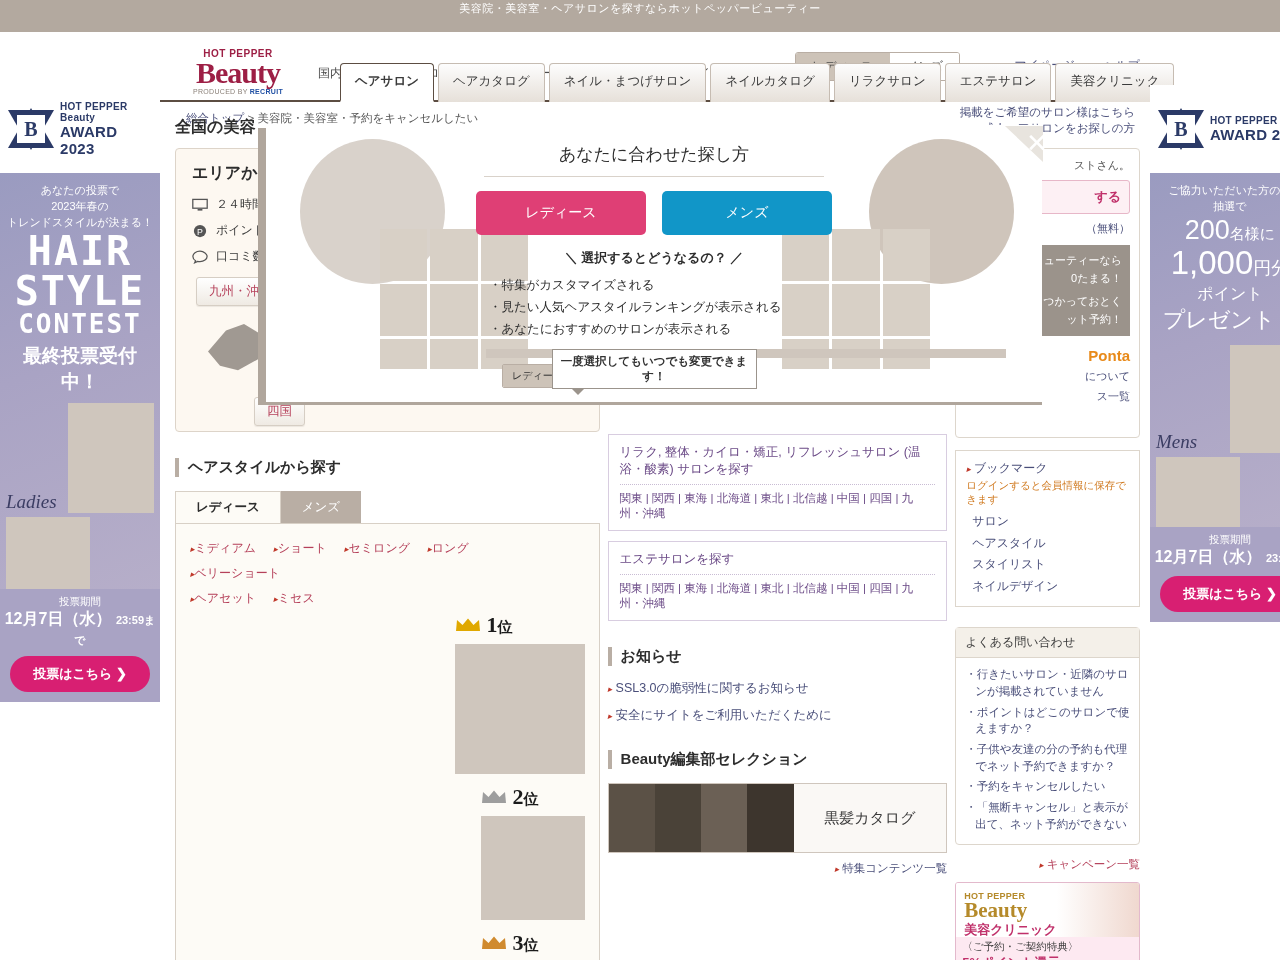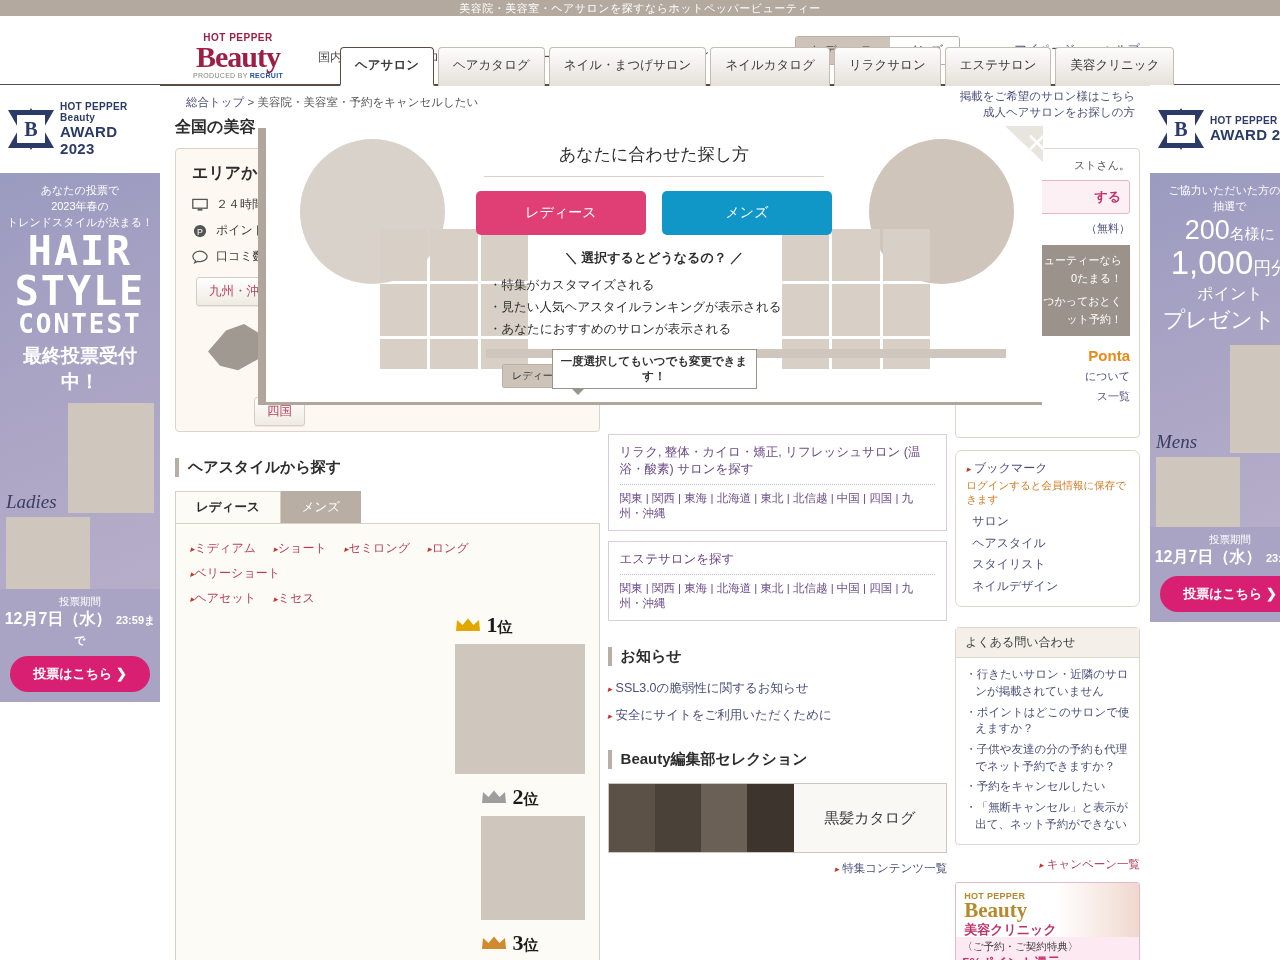--- a/index.html
+++ b/index.html
@@ -6,21 +6,21 @@
   html, body { margin:0; padding:0; }
   body {
     width:1280px; height:960px; overflow:hidden;
     font-family:"Liberation Sans", sans-serif;
     font-size:12px; color:#333; background:#fff;
     position:relative;
   }
 
   
   .topstrip {
-    height:16px; background:#b3a99f; color:#fff;
+    height:32px; background:#b3a99f; color:#fff;
     font-size:11px; text-align:center; line-height:16px;
     letter-spacing:.5px;
   }
 
   
   .header { height:70px; background:#fff; position:relative; border-bottom:2px solid #5c4d42; }
   .logo-wrap { position:absolute; left:168px; top:16px; width:140px; text-align:center; }
   .logo-hp { font-size:10px; font-weight:bold; color:#9d1f45; letter-spacing:.5px; }
   .logo-beauty { font-size:30px; font-weight:bold; color:#9d1f45; line-height:.9;
                  font-family:"Liberation Serif", serif; letter-spacing:-1px; }
@@ -145,21 +145,21 @@
   .selimgs { display:flex; width:185px; }
   .selimgs div { flex:1; }
   .selttl { flex:1; display:flex; align-items:center; justify-content:center;
      font-size:15px; color:#3b3b3b; }
   .rightlink { text-align:right; font-size:11.5px; color:#4a4f7a; margin-top:8px;}
 
   .cbox { border:1px solid #ddd6cc; border-radius:4px; background:#fff; margin-bottom:12px; }
   .cbox .hd { background:#f4f0e9; border-bottom:1px solid #ddd6cc; padding:6px 9px;
      font-size:12px; color:#3b3b3b; }
   .cbox .bd { padding:8px 9px; font-size:11.5px; color:#4a4f7a; line-height:1.55;}
-  .bmk { border:1px solid #ddd6cc; border-radius:7px; background:#fff; padding:9px 10px; }
+  .bmk { border:1px solid #ddd6cc; border-radius:0; background:#fff; padding:9px 10px; }
   .bmk .b1 { font-size:12px; color:#4a4f7a; }
   .bmk .b2 { font-size:10.5px; color:#d07a20; margin:2px 0 4px;}
   .bmk .b3 { font-size:12px; color:#4a4f7a; line-height:1.8; padding-left:6px;}
   .faqlist { list-style:none; margin:0; padding:0; }
   .faqlist li { font-size:11.5px; color:#4a4f7a; line-height:1.45; margin-bottom:4px;
      padding-left:10px; text-indent:-10px;}
 
   .adbox { border:1px solid #e3b9cc; border-radius:3px; overflow:hidden; margin-top:6px;}
   .ad1 { background:linear-gradient(90deg,#fff 55%, #f0d8cf); height:92px; position:relative;}
   .ad1 .l { padding:8px 0 0 8px; }

